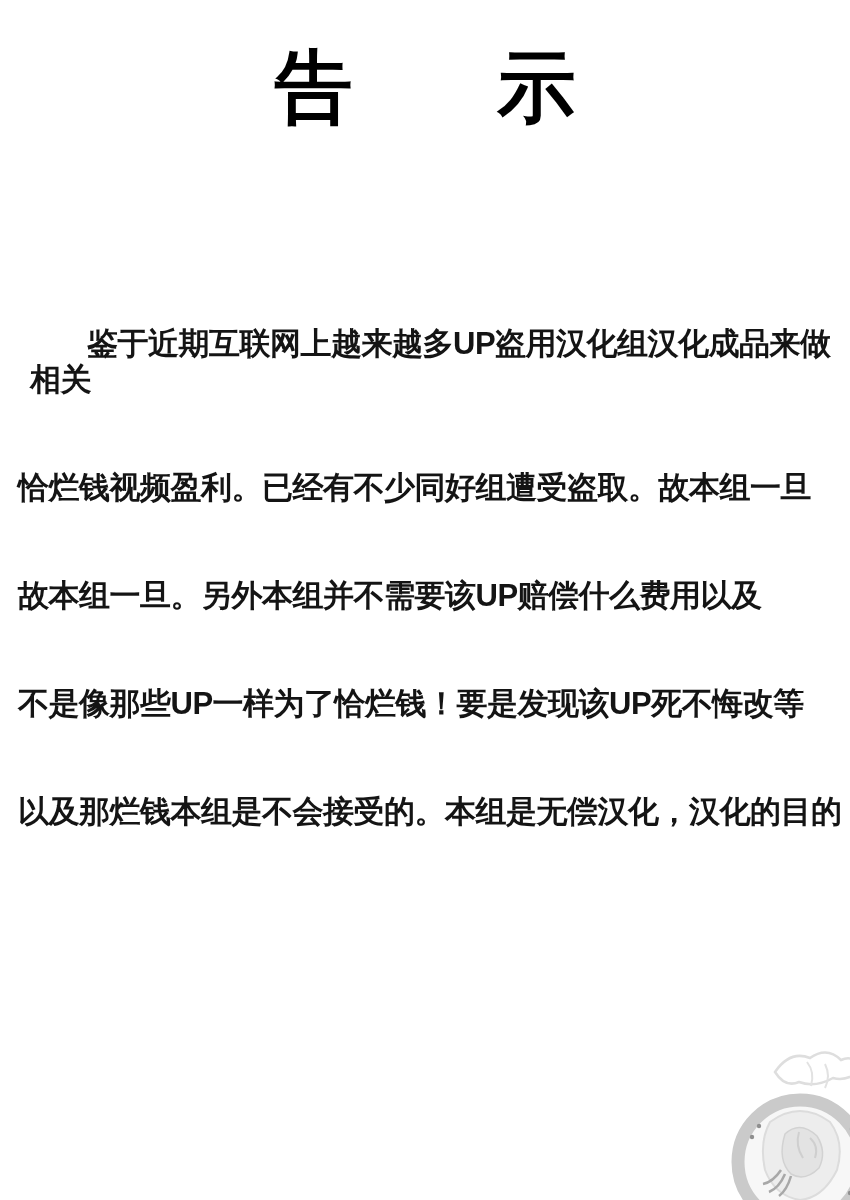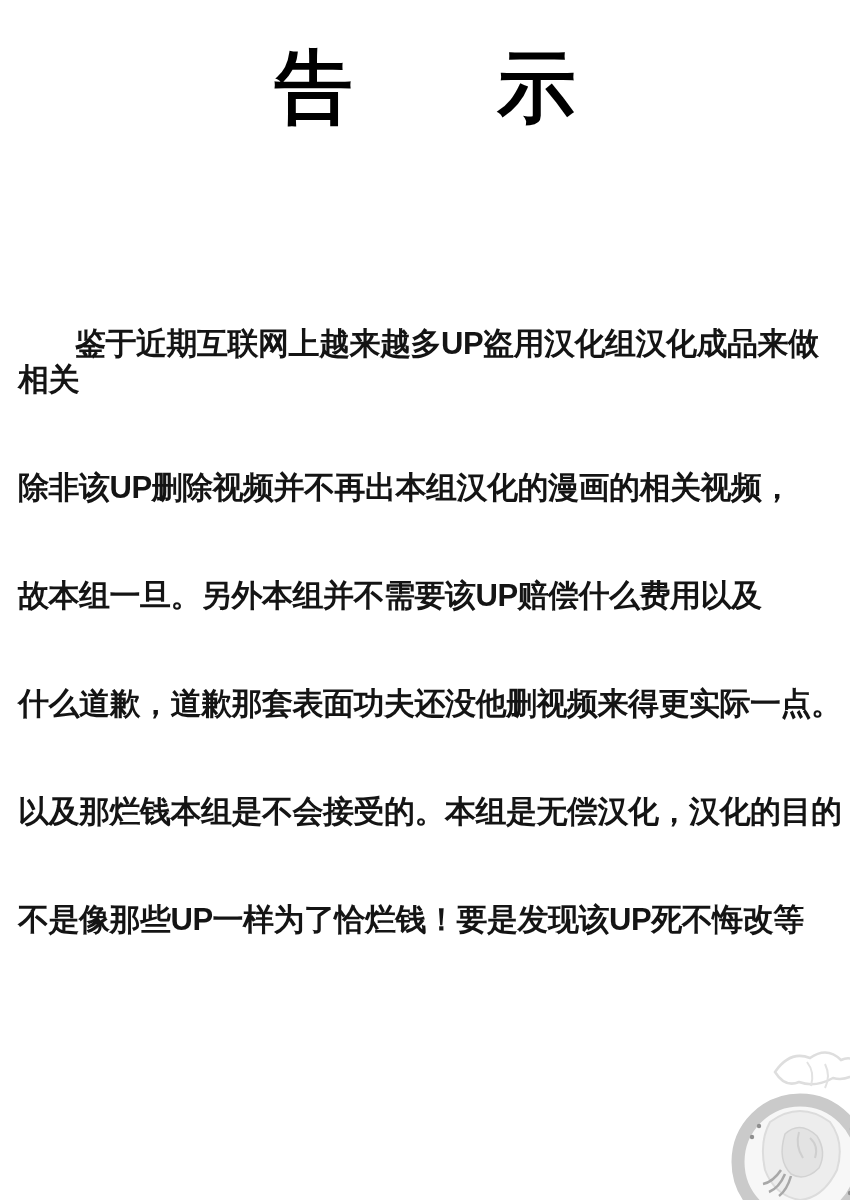--- a/index.html
+++ b/index.html
@@ -32,21 +32,21 @@
     margin-top:128px;
     padding-left:18px;
     padding-right:4px;
     font-size:31px;
     line-height:36px;
     font-weight:600;
     white-space:pre-wrap;
     letter-spacing:-0.5px;
   }
   .body .line{min-height:36px;}
-  .body .line.indent{text-indent:57px;}
+  .body .line.indent{text-indent:57px;margin-left:12px;}
   .watermark{
     position:absolute;
     left:715px;
     top:1042px;
     width:170px;
     height:170px;
     z-index:0;
   }
 </style>
 </head>
@@ -54,25 +54,24 @@
 
 <div class="page">
 
   <div class="title">
     <span>告</span>
     <span>示</span>
   </div>
 
   <div class="body">
     <div class="line indent">鉴于近期互联网上越来越多UP盗用汉化组汉化成品来做相关</div>
-    <div class="line">除非该UP删除视频并不再出本组汉化的漫画的相关视频，</div>
+    <div class="line">恰烂钱视频盈利。已经有不少同好组遭受盗取。故本组一旦</div>
     <div class="line">故本组一旦。另外本组并不需要该UP赔偿什么费用以及</div>
-    <div class="line">什么道歉，道歉那套表面功夫还没他删视频来得更实际一点。</div>
+    <div class="line">不是像那些UP一样为了恰烂钱！要是发现该UP死不悔改等</div>
     <div class="line">以及那烂钱本组是不会接受的。本组是无偿汉化，汉化的目的</div>
-    <div class="line">不是像那些UP一样为了恰烂钱！要是发现该UP死不悔改等</div>
     
     
     
     
     
     
     
     
     
     

